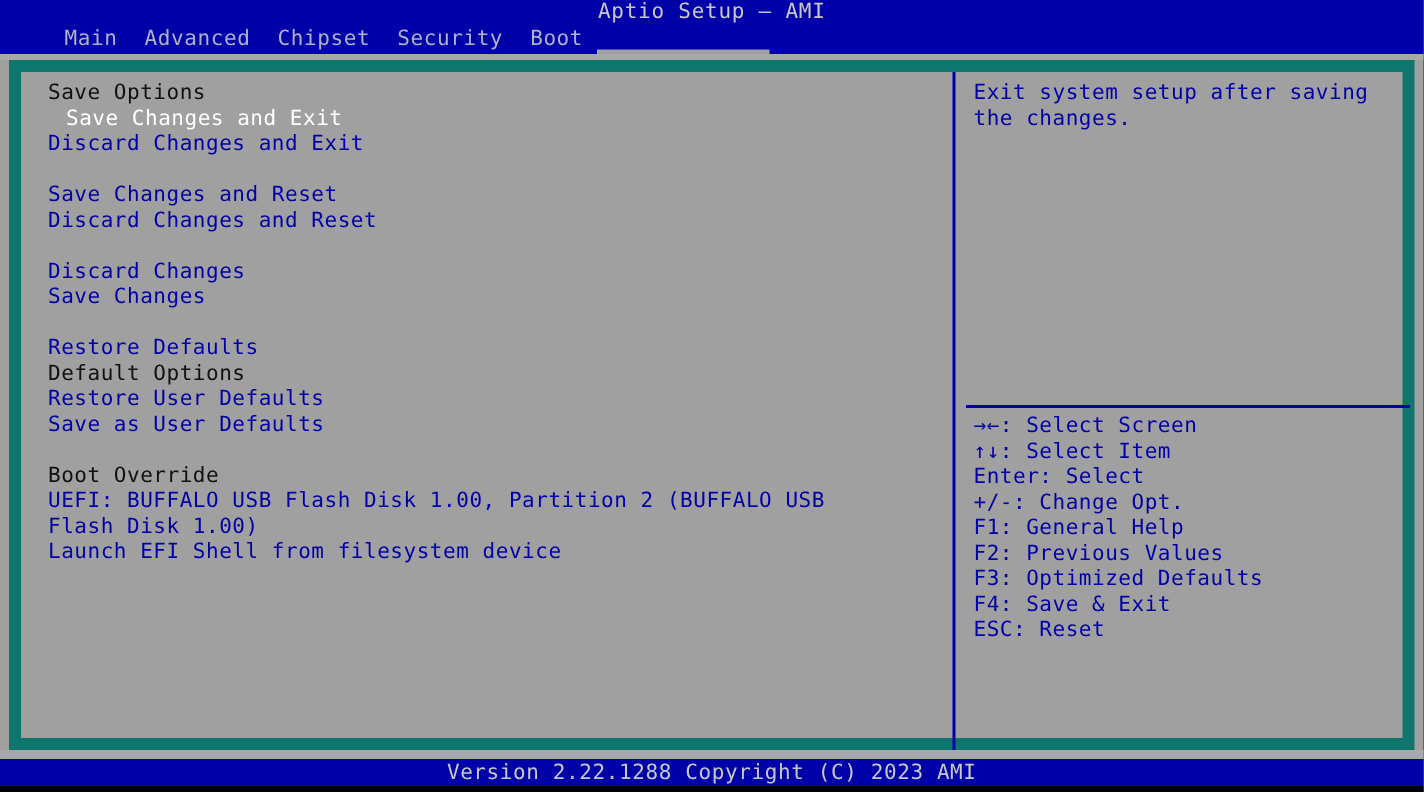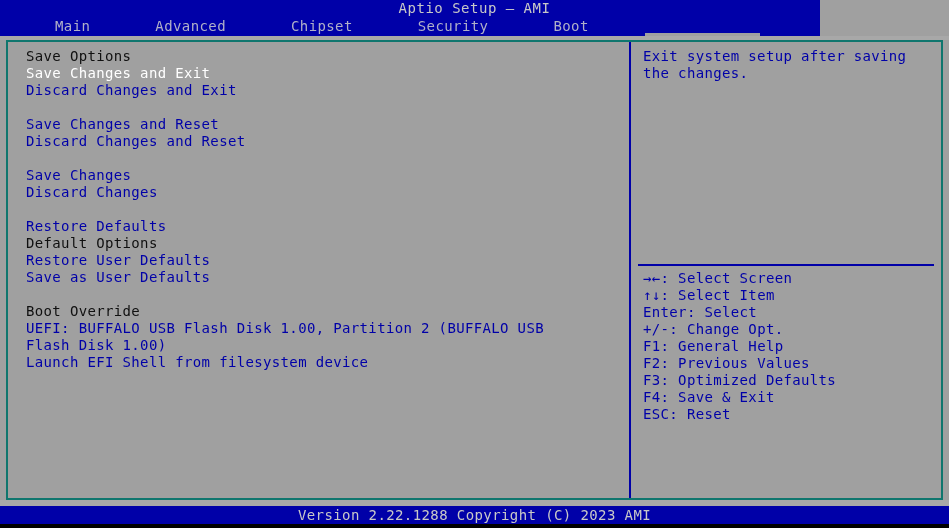--- a/index.html
+++ b/index.html
@@ -19,21 +19,21 @@
     width: 949px;
     height: 528px;
     background: #a0a0a0;
     box-sizing: border-box;
   }
 
   
   .topband {
     position: absolute;
     left: 0; top: 0;
-    width: 820px;
+    width: 949px;
     height: 36px;
     background: #0000a8;
   }
   .title-line {
     position: absolute;
     left: 0; top: 0;
     width: 949px;
     height: 16px;
     text-align: center;
     color: #c8c8c8;
@@ -42,23 +42,22 @@
     letter-spacing: 0.5px;
     white-space: pre;
   }
   .menubar {
     position: absolute;
     left: 0; top: 16px;
     width: 949px;
     height: 20px;
     display: flex;
     align-items: center;
-    padding-left: 46px;
-    box-sizing: border-box;
-    gap: 47px;
+    padding-left: 34px;
+    box-sizing: border-box;
   }
   .menu-item {
     color: #b0b0c8;
     font-size: 14px;
     line-height: 20px;
     white-space: pre;
     padding: 0 9px;
     letter-spacing: 0.4px;
     background: transparent;
   }
@@ -77,21 +76,21 @@
     background: #a8a8a8;
   }
 
   
   .frame {
     position: absolute;
     left: 6px;
     top: 40px;
     width: 937px;
     height: 460px;
-    border: 2px solid #0f766e;
+    border: 8px solid #0f766e;
     background: #a0a0a0;
     box-sizing: border-box;
   }
 
   .pane-left {
     position: absolute;
     left: 0; top: 0;
     width: 621px;
     height: 456px;
     box-sizing: border-box;
@@ -131,21 +130,21 @@
   .line {
     font-size: 14px;
     line-height: 17px;
     height: 17px;
     white-space: pre;
     letter-spacing: 0.35px;
   }
   .line.blank { }
   .hdr   { color: #101010; }
   .item  { color: #0000a8; }
-  .sel   { color: #ffffff; }
+  .sel   { color: #ffffff; margin-left: 12px; }
 
   .wrapline {
     font-size: 14px;
     line-height: 17px;
     white-space: pre-wrap;
     letter-spacing: 0.35px;
     color: #0000a8;
     width: 570px;
   }
 
@@ -220,22 +219,22 @@
   <div class="frame">
 
     <div class="pane-left" id="leftpane">
         <div class="line hdr">Save Options</div>
         <div class="line sel">Save Changes and Exit</div>
         <div class="line item">Discard Changes and Exit</div>
         <div class="line blank">&nbsp;</div>
         <div class="line item">Save Changes and Reset</div>
         <div class="line item">Discard Changes and Reset</div>
         <div class="line blank">&nbsp;</div>
+        <div class="line item">Discard Changes</div>
         <div class="line item">Save Changes</div>
-        <div class="line item">Discard Changes</div>
         <div class="line blank">&nbsp;</div>
         <div class="line item">Restore Defaults</div>
         <div class="line hdr">Default Options</div>
         <div class="line item">Restore User Defaults</div>
         <div class="line item">Save as User Defaults</div>
         <div class="line blank">&nbsp;</div>
         <div class="line hdr">Boot Override</div>
         <div class="wrapline">UEFI: BUFFALO USB Flash Disk 1.00, Partition 2 (BUFFALO USB Flash Disk 1.00)</div>
         <div class="line item">Launch EFI Shell from filesystem device</div>
       </div>

